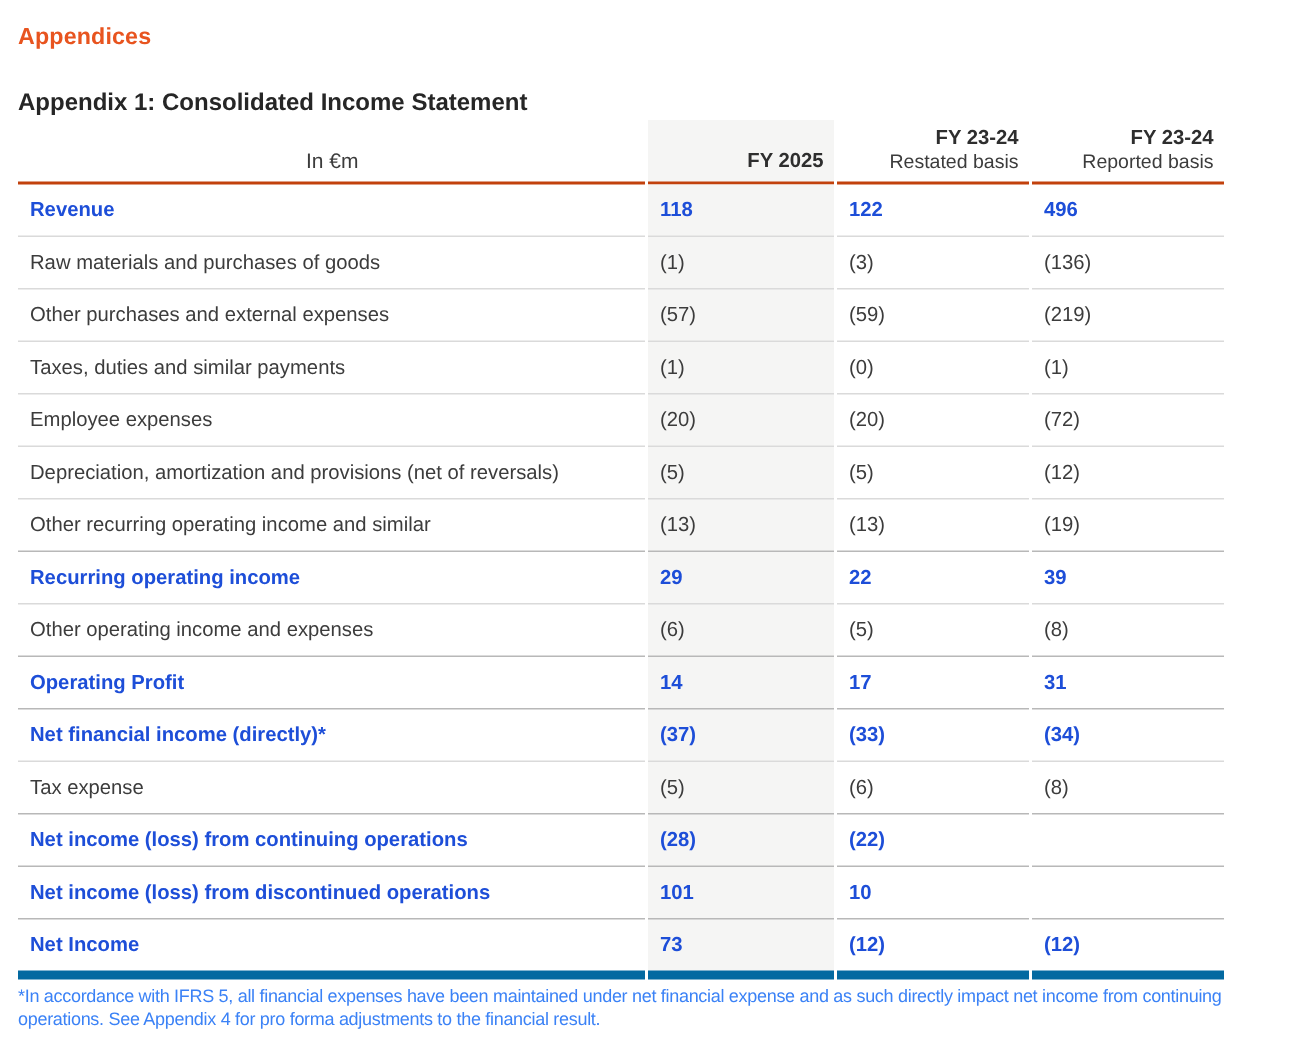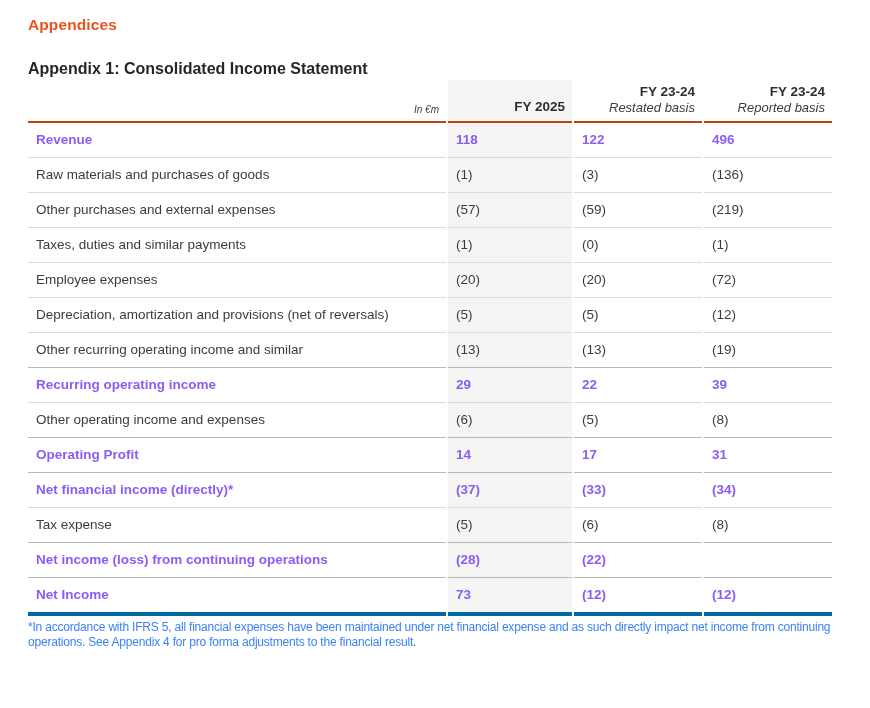--- a/index.html
+++ b/index.html
@@ -2,21 +2,21 @@
 <html><head>
 <meta charset="utf-8">
 <style>
   * { box-sizing: border-box; }
   html, body {
     margin: 0; padding: 0;
     width: 870px; height: 708px;
     background: #ffffff;
     font-family: "Liberation Sans", sans-serif;
   }
-  .page { padding: 16px 36px 0 28px; }
+  .page { padding: 16px 36px 0 12px; }
 
   .heading {
     color: #e8541f;
     font-size: 15.5px;
     font-weight: bold;
     margin: 0 0 26px 0;
     letter-spacing: 0.1px;
   }
   .subheading {
     color: #262626;
@@ -39,59 +39,57 @@
   col.c-rep     { width: 128px; }
 
   thead th {
     vertical-align: bottom;
     height: 43px;
     padding: 4px 7px 6px 8px;
     border-bottom: 2px solid #c2410c;
     font-weight: normal;
   }
   th.unit {
-    text-align: right;
-    font-size: 10px;
+    text-align: center;
+    font-size: 14px;
     color: #3c3c3c;
-    font-style: italic;
   }
   th.colhead { text-align: right; }
   th .h-line1 {
     display: block;
     font-weight: bold;
     font-size: 13.5px;
     color: #2e2e2e;
     line-height: 16px;
   }
   th .h-line2 {
     display: block;
-    font-style: italic;
     font-size: 13px;
     color: #3c3c3c;
     line-height: 15px;
   }
   .shade { background: #f5f5f4; }
 
   tbody td {
     font-size: 13.5px;
     color: #3c3c3c;
     line-height: 16px;
     padding: 9px 7px 9px 8px;
     border-top: 1px solid #dadada;
     vertical-align: middle;
   }
   tbody td.label { text-align: left; }
   tbody td.val   { text-align: left; }
   tbody tr.bold td {
     font-weight: bold;
-    color: #8b5cf6;
+    color: #1d4ed8;
     border-top-color: #b8b8b8;
   }
   tbody tr:first-child td { border-top: none; }
-  tbody tr:last-child td  { border-bottom: 4px solid #0369a1; }
+  tbody tr:last-child td  { border-bottom: 6px solid #0369a1; }
 
   .footnote {
     width: 806px;
     margin-top: 4px;
     font-size: 12px;
     line-height: 15px;
     color: #3b82f6;
     letter-spacing: -0.2px;
   }
 </style>
@@ -200,20 +198,26 @@
           <td class="val">(6)</td>
           <td class="val">(8)</td>
         </tr>
         <tr class="row bold">
           <td class="label">Net income (loss) from continuing operations</td>
           <td class="val shade">(28)</td>
           <td class="val">(22)</td>
           <td class="val"></td>
         </tr>
         <tr class="row bold">
+          <td class="label">Net income (loss) from discontinued operations</td>
+          <td class="val shade">101</td>
+          <td class="val">10</td>
+          <td class="val"></td>
+        </tr>
+        <tr class="row bold">
           <td class="label">Net Income</td>
           <td class="val shade">73</td>
           <td class="val">(12)</td>
           <td class="val">(12)</td>
         </tr>
       </tbody>
   </table>
 
   <div class="footnote">*In accordance with IFRS 5, all financial expenses have been maintained under net financial expense and as such directly impact net income from continuing operations. See Appendix 4 for pro forma adjustments to the financial result.</div>
 

